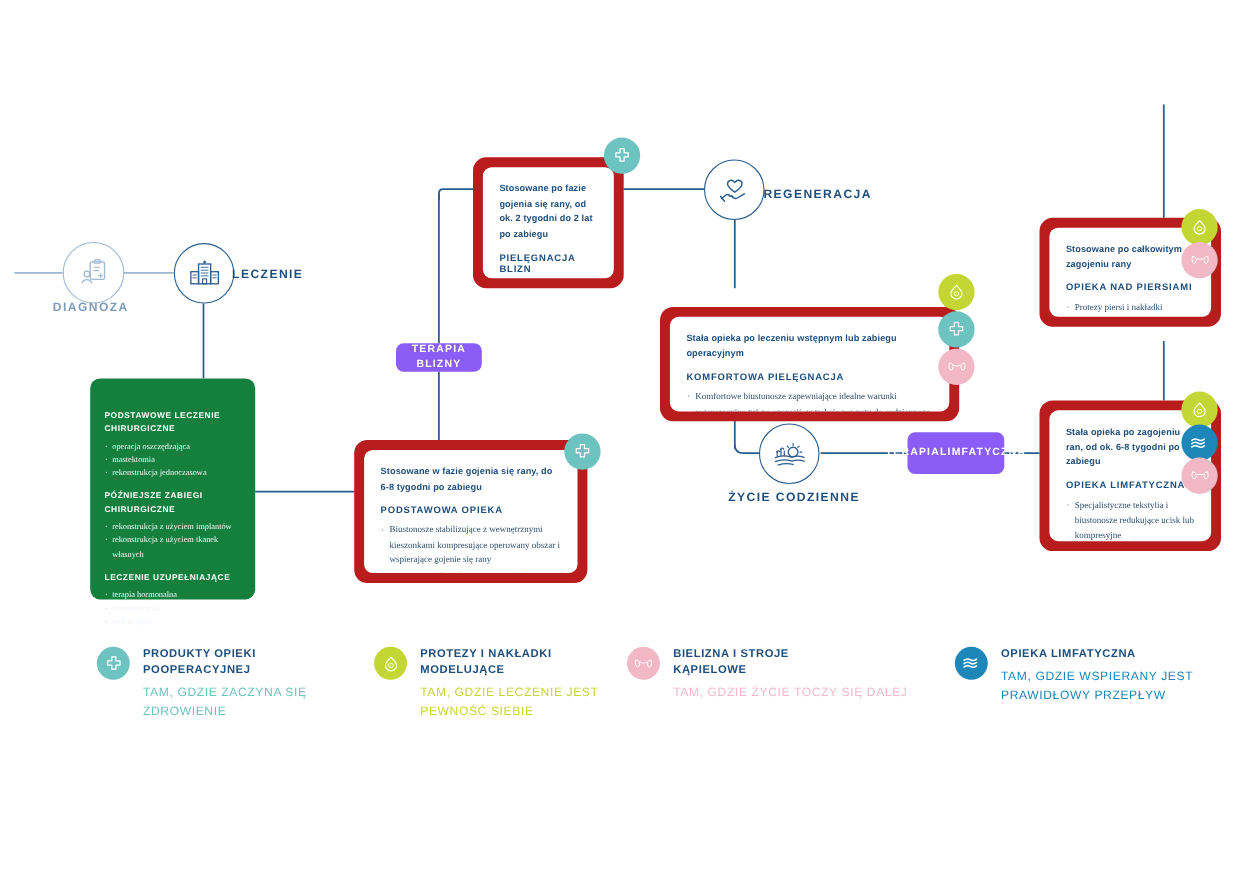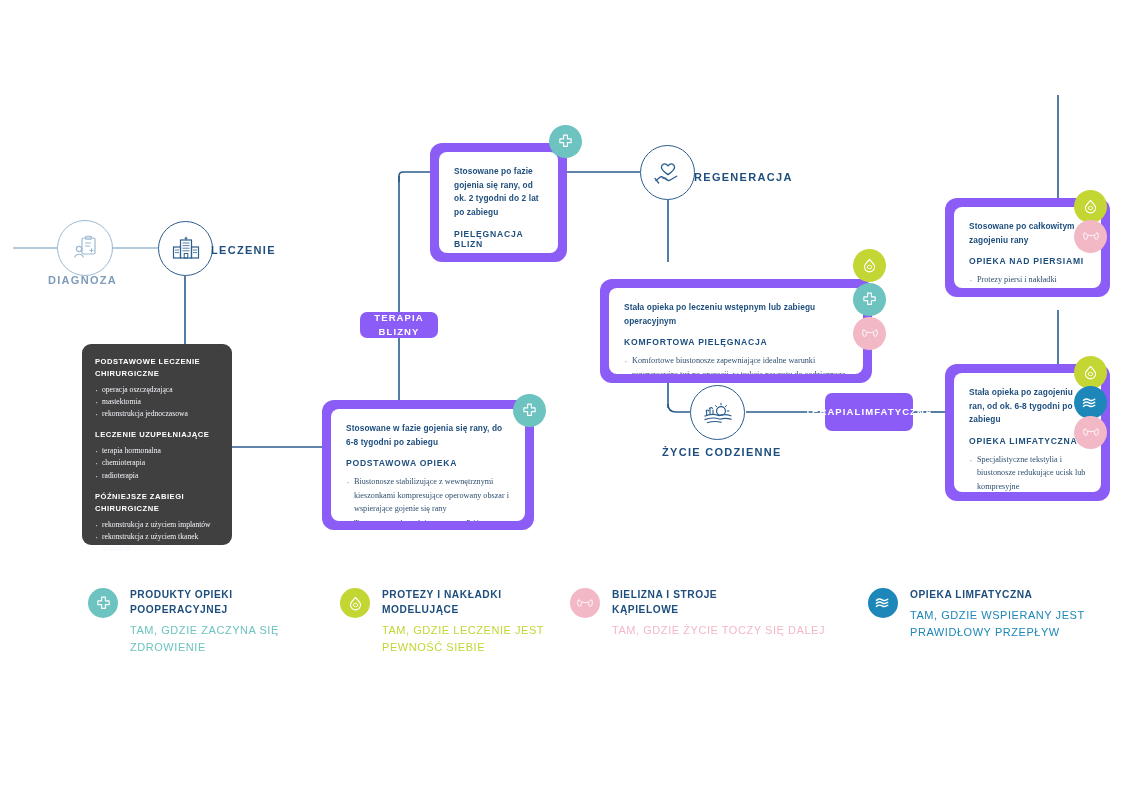--- a/index.html
+++ b/index.html
@@ -68,21 +68,21 @@
     letter-spacing: 1.1px;
     display: flex; align-items: center; justify-content: center;
     text-align: center;
     line-height: 1.5;
     padding: 0 8px;
   }
 
   
   .card-outer {
     position: absolute;
-    background: #8b5cf6;
+    background: #b91c1c;
     border-radius: 12px;
     padding: 9px;
   }
   .card-inner {
     background: #ffffff;
     border-radius: 8px;
     width: 100%; height: 100%;
     padding: 13px 15px 13px 15px;
     overflow: hidden;
   }
@@ -116,23 +116,23 @@
     position: absolute; left: 0; top: -1px;
     color: #90a9c4;
     font-size: 11px;
   }
 
   
   #treatment-panel {
     position: absolute;
     left: 82px; top: 344px;
     width: 150px; height: 201px;
-    background: #404040;
+    background: #15803d;
     border-radius: 9px;
-    padding: 12px 13px;
+    padding: 28px 13px;
     color: #ffffff;
   }
   #treatment-panel .grp { margin-bottom: 9px; }
   #treatment-panel .grp:last-child { margin-bottom: 0; }
   #treatment-panel .grp-title {
     font-size: 7.6px;
     font-weight: 700;
     letter-spacing: 0.5px;
     line-height: 1.55;
     margin-bottom: 4px;
@@ -306,32 +306,32 @@
   <div id="treatment-panel">
     <div class="grp">
       <div class="grp-title">PODSTAWOWE LECZENIE CHIRURGICZNE</div>
       <ul>
         <li>operacja oszczędzająca</li>
         <li>mastektomia</li>
         <li>rekonstrukcja jednoczasowa</li>
       </ul>
     </div>
     <div class="grp">
+      <div class="grp-title">PÓŹNIEJSZE ZABIEGI CHIRURGICZNE</div>
+      <ul>
+        <li>rekonstrukcja z użyciem implantów</li>
+        <li>rekonstrukcja z użyciem tkanek własnych</li>
+      </ul>
+    </div>
+    <div class="grp">
       <div class="grp-title">LECZENIE UZUPEŁNIAJĄCE</div>
       <ul>
         <li>terapia hormonalna</li>
         <li>chemioterapia</li>
         <li>radioterapia</li>
-      </ul>
-    </div>
-    <div class="grp">
-      <div class="grp-title">PÓŹNIEJSZE ZABIEGI CHIRURGICZNE</div>
-      <ul>
-        <li>rekonstrukcja z użyciem implantów</li>
-        <li>rekonstrukcja z użyciem tkanek własnych</li>
       </ul>
     </div>
   </div>
 
   <div class="card-outer" style="left:430px; top:143px; width:137px; height:119px;">
     <div class="card-inner">
       <div class="card-lead">Stosowane po fazie gojenia się rany, od ok. 2 tygodni do 2 lat po zabiegu</div>
       <div class="card-head">PIELĘGNACJA BLIZN</div>
 
     </div>

